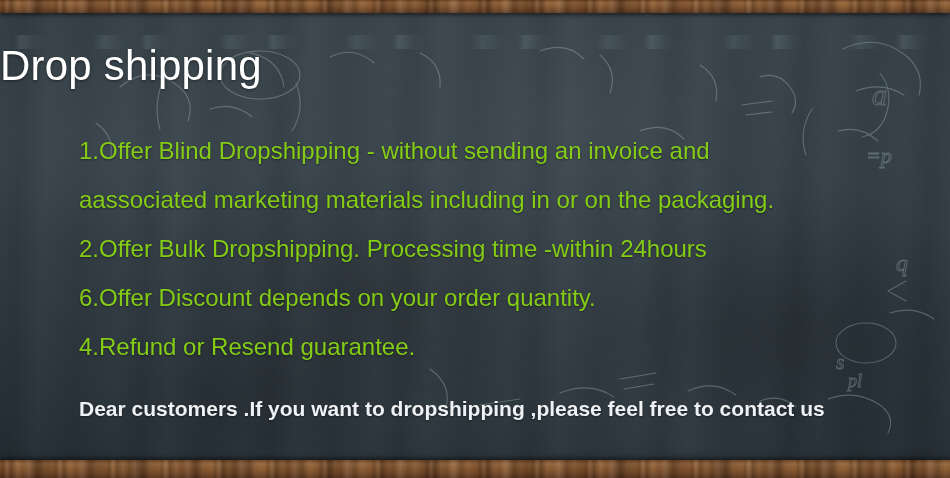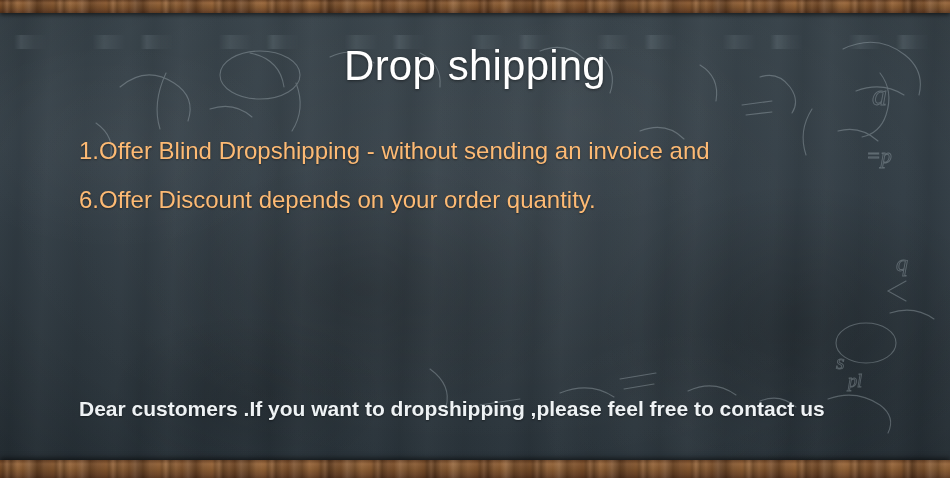--- a/index.html
+++ b/index.html
@@ -140,39 +140,39 @@
     position: absolute;
     inset: 13px 0 18px 0;
     z-index: 3;
   }
 
   .title {
     position: absolute;
     top: 30px;
     left: 0;
     right: 0;
-    text-align: center;
+    text-align: left;
     color: #ffffff;
     font-size: 42px;
     font-weight: 400;
     letter-spacing: 0.2px;
     line-height: 1.1;
     text-shadow: 0 1px 3px rgba(0,0,0,0.45);
     white-space: nowrap;
   }
 
   .lines {
     position: absolute;
     top: 113px;
     left: 79px;
     right: 40px;
   }
 
   .line {
-    color: #fdba74;
+    color: #84cc16;
     font-size: 24px;
     font-weight: 400;
     line-height: 49px;
     height: 49px;
     white-space: nowrap;
     text-shadow: 0 1px 2px rgba(0,0,0,0.40);
   }
 
   .footer-line {
     position: absolute;
@@ -238,19 +238,22 @@
 
   <div class="wood wood-top"></div>
   <div class="wood wood-bottom"></div>
 
   <div class="content">
 
     <div class="title">Drop shipping</div>
 
     <div class="lines">
       <div class="line">1.Offer Blind Dropshipping - without sending an invoice and</div>
+      <div class="line">aassociated  marketing materials including in or on the packaging.</div>
+      <div class="line">2.Offer Bulk Dropshipping. Processing time -within 24hours</div>
       <div class="line">6.Offer Discount depends on your order quantity.</div>
+      <div class="line">4.Refund or Resend guarantee.</div>
     </div>
 
     <div class="footer-line">Dear customers .If you want to dropshipping ,please feel free to contact us</div>
 
   </div>
 </div>
 
 </body></html>

